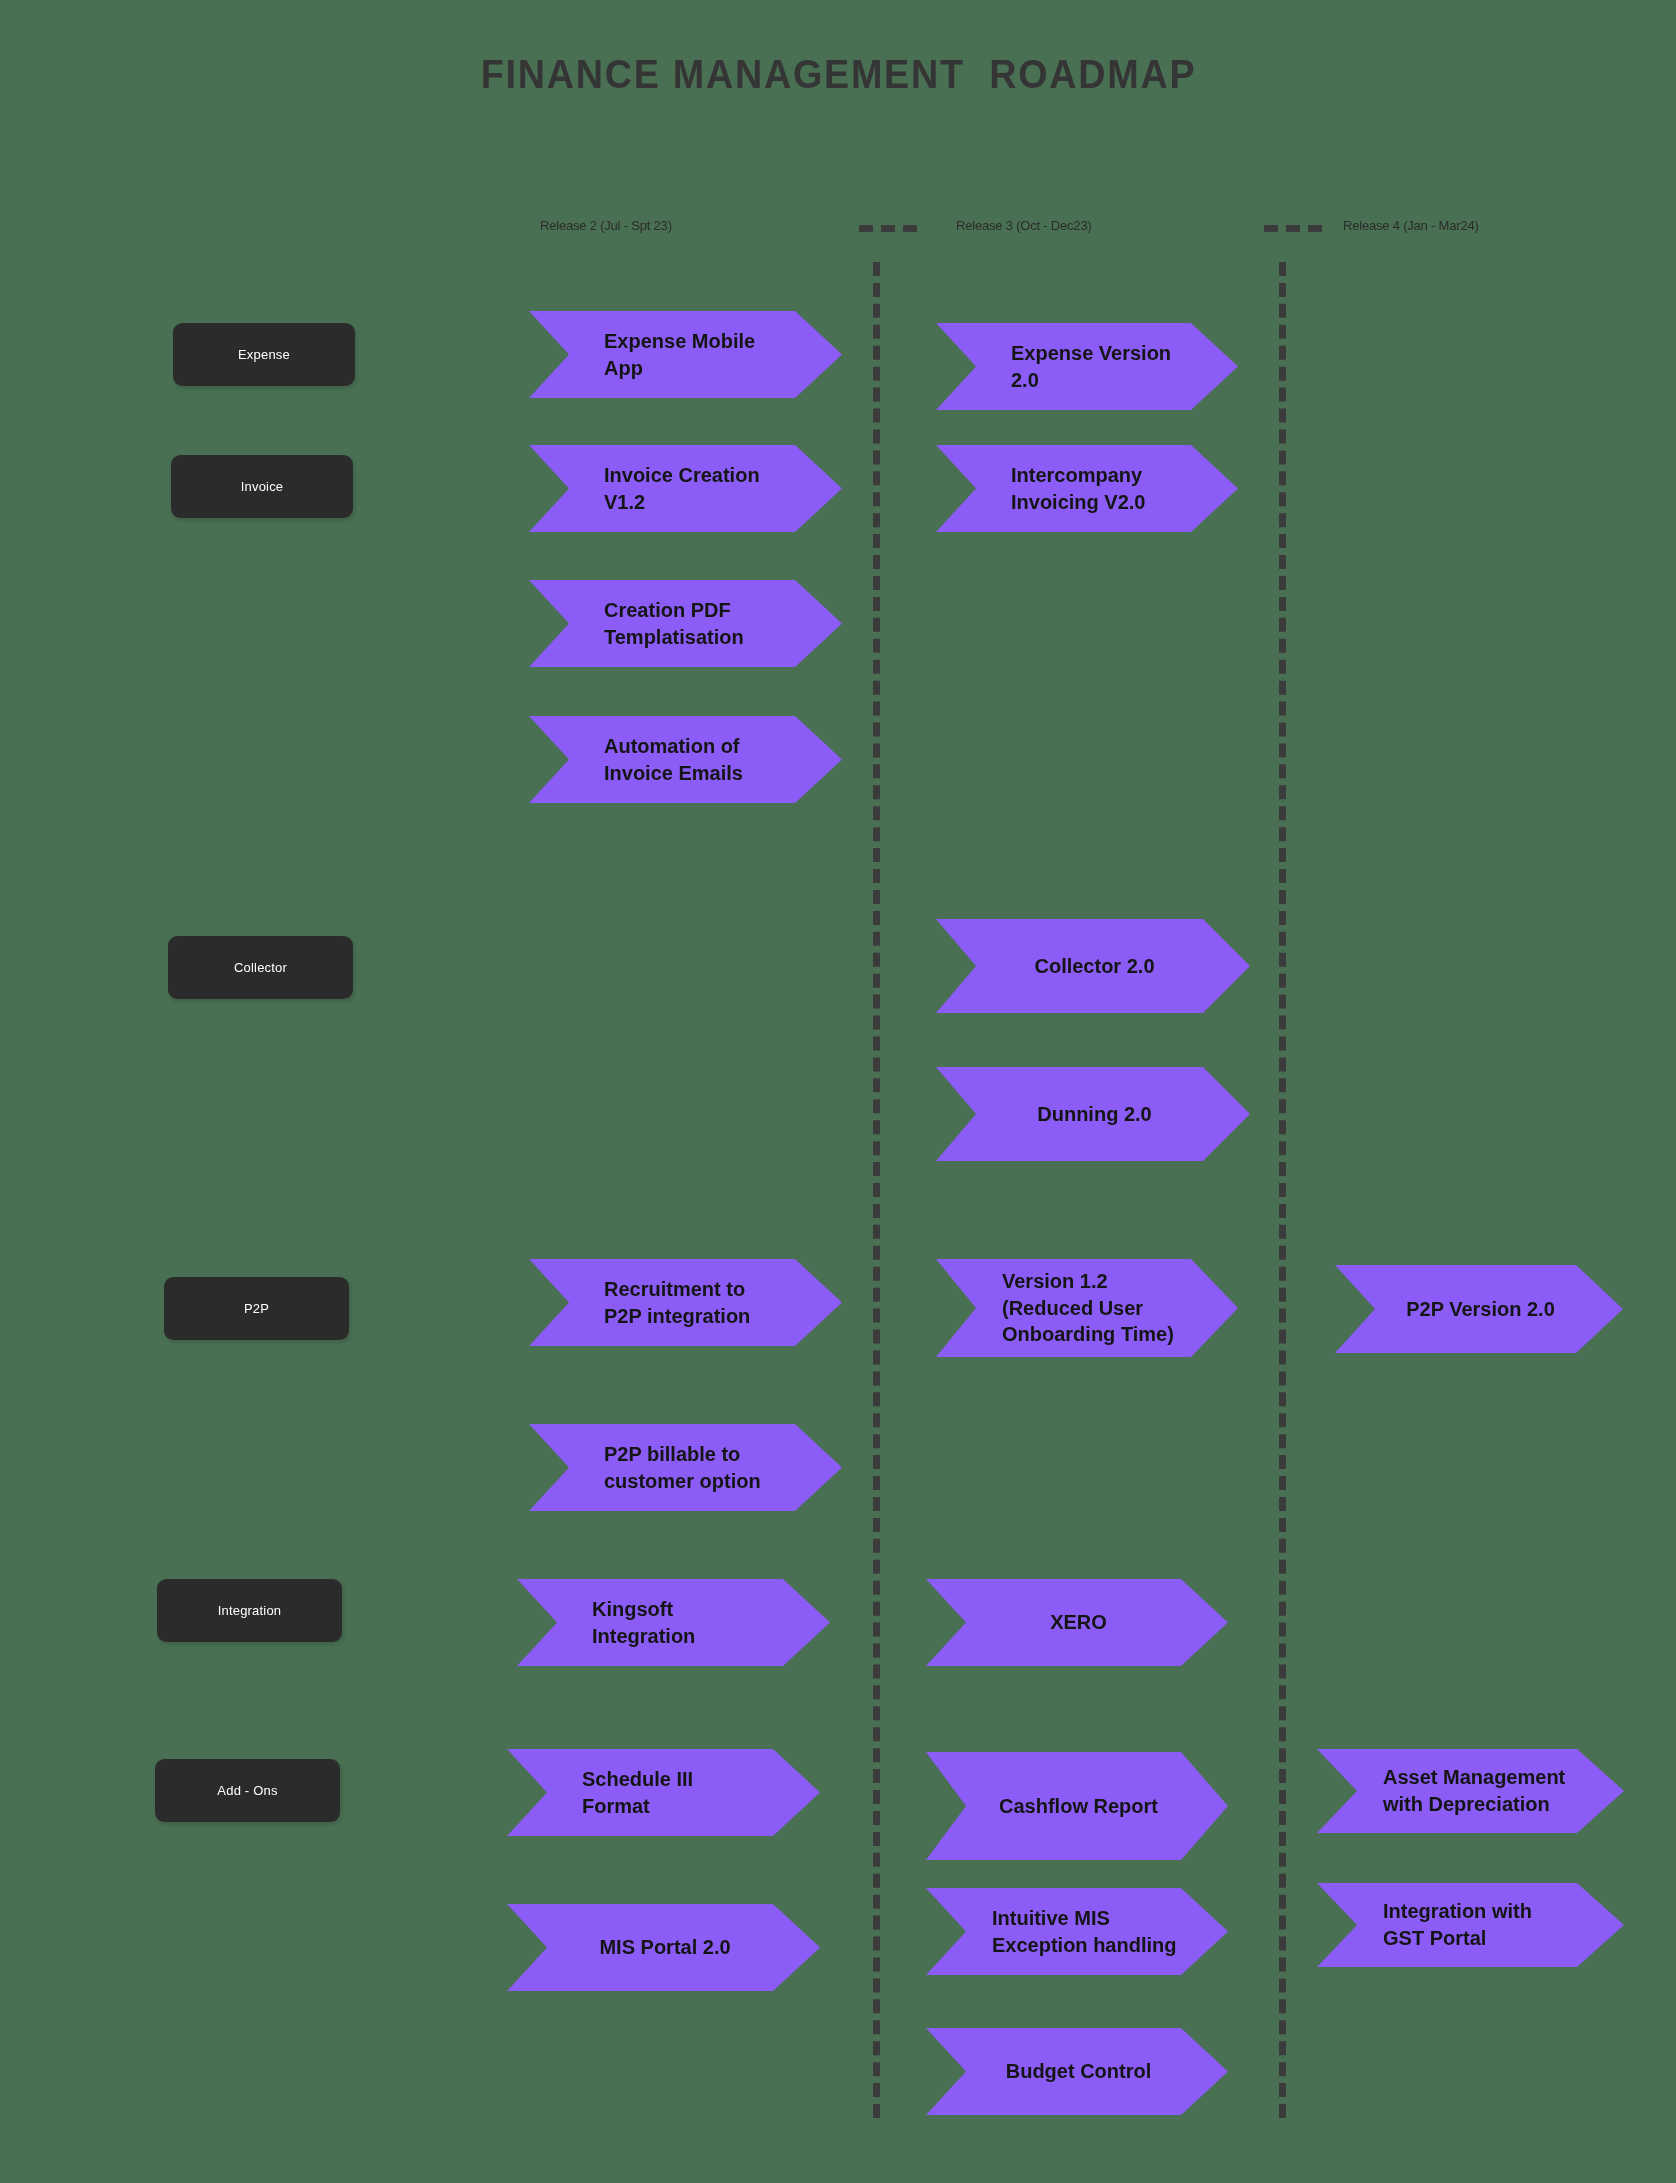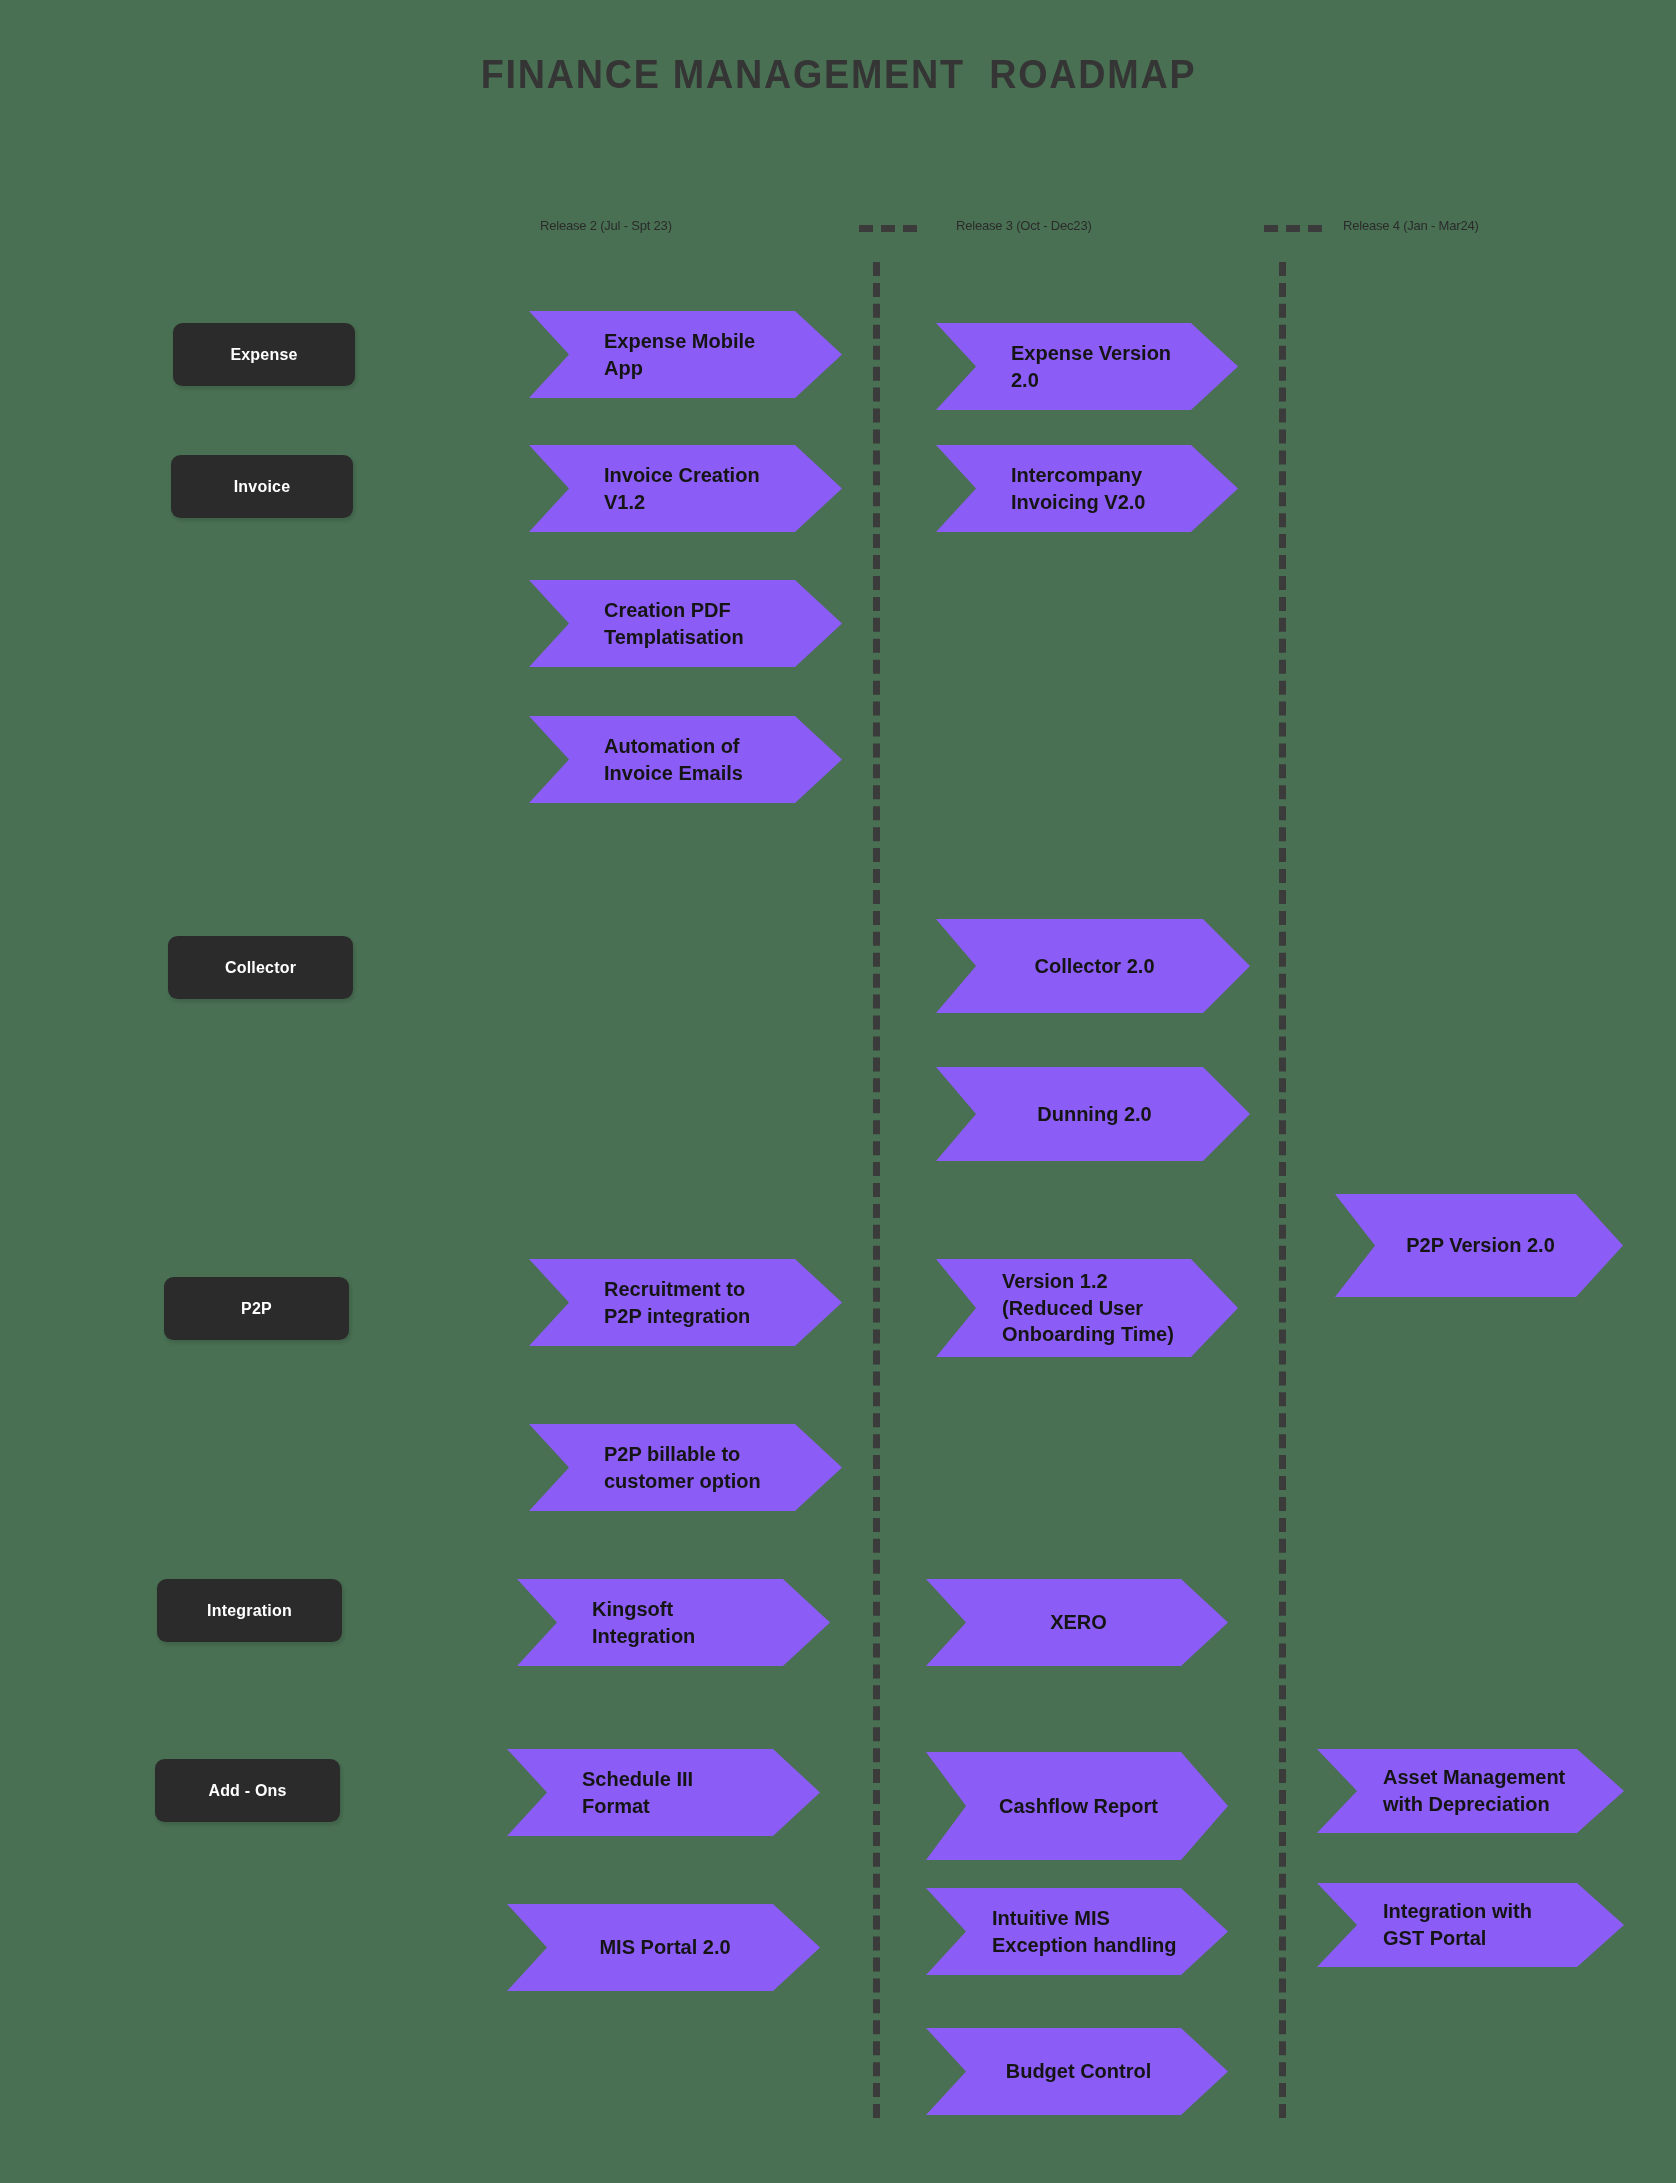--- a/index.html
+++ b/index.html
@@ -48,22 +48,22 @@
     width: 0;
     border-left: 7px dashed #3b3b3b;
   }
 
   
   .pill {
     position: absolute;
     background: #2b2b2b;
     border-radius: 9.6px;
     color: #ffffff;
-    font-size: 16px;
-    font-weight: bold;
+    font-size: 13px;
+    font-weight: normal;
     display: flex;
     align-items: center;
     justify-content: center;
     letter-spacing: 0.2px;
     box-shadow: 1.7px 2.6px 3.5px rgba(0,0,0,0.12);
     white-space: nowrap;
   }
 
   
   .arrow {
@@ -206,21 +206,21 @@
 
   <div class="arrow narrowpad" style="left:926px; top:1888px; width:302px; height:87px;">
     <div class="atext">Intuitive MIS
 Exception handling</div>
   </div>
 
   <div class="arrow center" style="left:926px; top:2028px; width:302px; height:87px;">
     <div class="atext">Budget Control</div>
   </div>
 
-  <div class="arrow center" style="left:1335px; top:1194px; width:288px; height:103px;">
+  <div class="arrow center" style="left:1335px; top:1265px; width:288px; height:88px;">
     <div class="atext">P2P Version 2.0</div>
   </div>
 
   <div class="arrow narrowpad" style="left:1317px; top:1749px; width:307px; height:84px;">
     <div class="atext">Asset Management
 with Depreciation</div>
   </div>
 
   <div class="arrow narrowpad" style="left:1317px; top:1883px; width:307px; height:84px;">
     <div class="atext">Integration with

